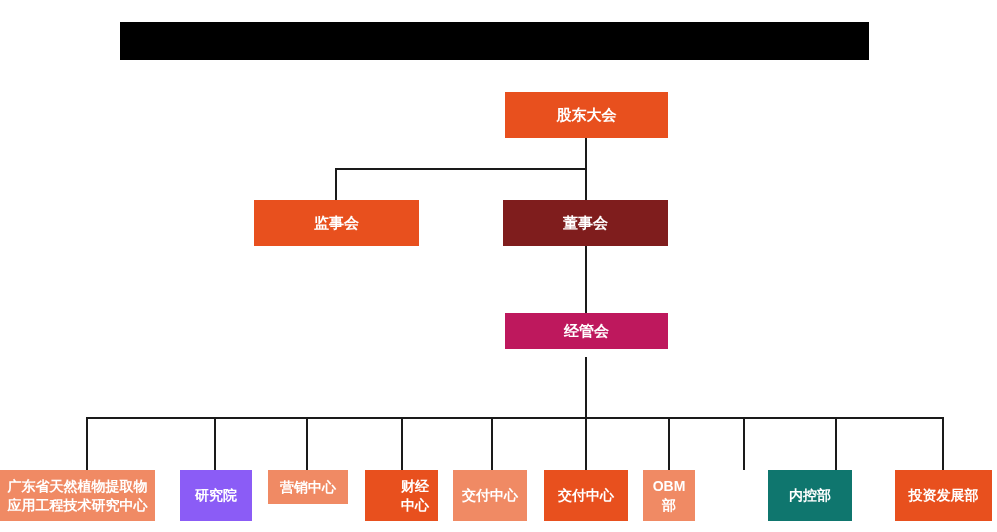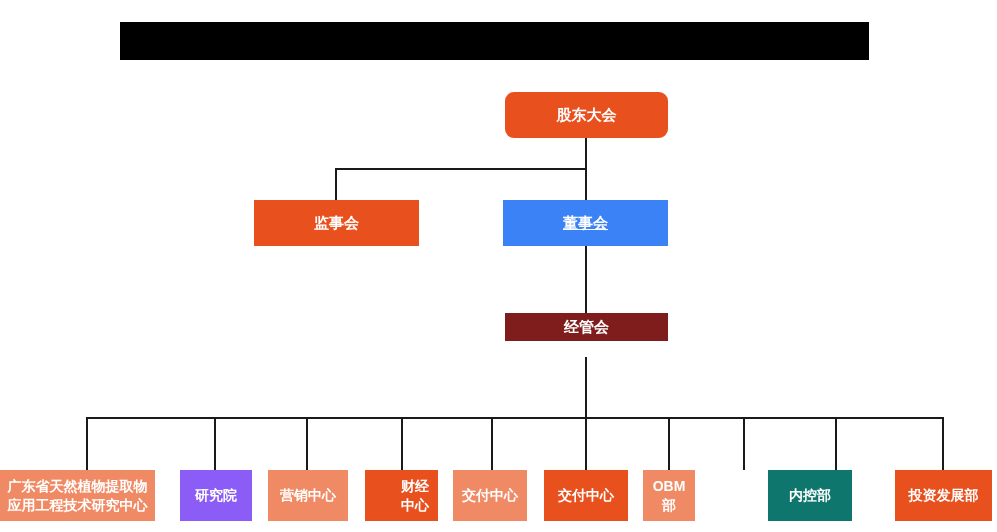--- a/index.html
+++ b/index.html
@@ -62,30 +62,30 @@
   <div class="line" style="left: 86px; top: 417px; width: 2px; height: 53px; background: rgb(26, 26, 26);"></div>
   <div class="line" style="left: 214px; top: 417px; width: 2px; height: 53px; background: rgb(26, 26, 26);"></div>
   <div class="line" style="left: 306px; top: 417px; width: 2px; height: 53px; background: rgb(26, 26, 26);"></div>
   <div class="line" style="left: 401px; top: 417px; width: 2px; height: 53px; background: rgb(26, 26, 26);"></div>
   <div class="line" style="left: 491px; top: 417px; width: 2px; height: 53px; background: rgb(26, 26, 26);"></div>
   <div class="line" style="left: 668px; top: 417px; width: 2px; height: 53px; background: rgb(26, 26, 26);"></div>
   <div class="line" style="left: 743px; top: 417px; width: 2px; height: 53px; background: rgb(26, 26, 26);"></div>
   <div class="line" style="left: 835px; top: 417px; width: 2px; height: 53px; background: rgb(26, 26, 26);"></div>
   <div class="line" style="left: 942px; top: 417px; width: 2px; height: 53px; background: rgb(26, 26, 26);"></div>
 
-  <div class="node" style="left: 505px; top: 92px; width: 163px; height: 46px; background: rgb(232, 80, 30); border-radius: 9px;">股东大会</div>
+  <div class="node" style="left: 505px; top: 92px; width: 163px; height: 46px; background: rgb(232, 80, 30);">股东大会</div>
 
   <div class="node" style="left: 254px; top: 200px; width: 165px; height: 46px; background: rgb(232, 80, 30);">监事会</div>
-  <div class="node" style="left: 503px; top: 200px; width: 165px; height: 46px; background: #3b82f6; text-decoration: underline;">董事会</div>
+  <div class="node" style="left: 503px; top: 200px; width: 165px; height: 46px; background: #7f1d1d;">董事会</div>
 
-  <div class="node" style="left: 505px; top: 313px; width: 163px; height: 28px; background: #7f1d1d;">经管会</div>
+  <div class="node" style="left: 505px; top: 313px; width: 163px; height: 36px; background: #be185d;">经管会</div>
 
   <div class="node dept small-text" style="left: 0; top: 470px; width: 155px; height: 51px; background: rgb(240, 138, 100);">广东省天然植物提取物应用工程技术研究中心</div>
   <div class="node dept" style="left: 180px; top: 470px; width: 72px; height: 51px; background: #8b5cf6;">研究院</div>
-  <div class="node dept" style="left: 268px; top: 470px; width: 80px; height: 51px; background: rgb(240, 138, 100);">营销中心</div>
+  <div class="node dept" style="left: 268px; top: 470px; width: 80px; height: 34px; background: rgb(240, 138, 100);">营销中心</div>
   <div class="node dept" style="left: 365px; top: 470px; width: 73px; height: 51px; background: rgb(232, 80, 30); padding-left: 31px;">财经中心</div>
   <div class="node dept" style="left: 453px; top: 470px; width: 74px; height: 51px; background: rgb(240, 138, 100);">交付中心</div>
   <div class="node dept" style="left: 544px; top: 470px; width: 84px; height: 51px; background: rgb(232, 80, 30);">交付中心</div>
   <div class="node dept" style="left: 643px; top: 470px; width: 52px; height: 51px; background: rgb(240, 138, 100);">OBM部</div>
   <div class="node dept" style="left: 768px; top: 470px; width: 84px; height: 51px; background: #0f766e;">内控部</div>
   <div class="node dept" style="left: 895px; top: 470px; width: 97px; height: 51px; background: rgb(232, 80, 30);">投资发展部</div>
 
 </div>
 
 </body></html>

